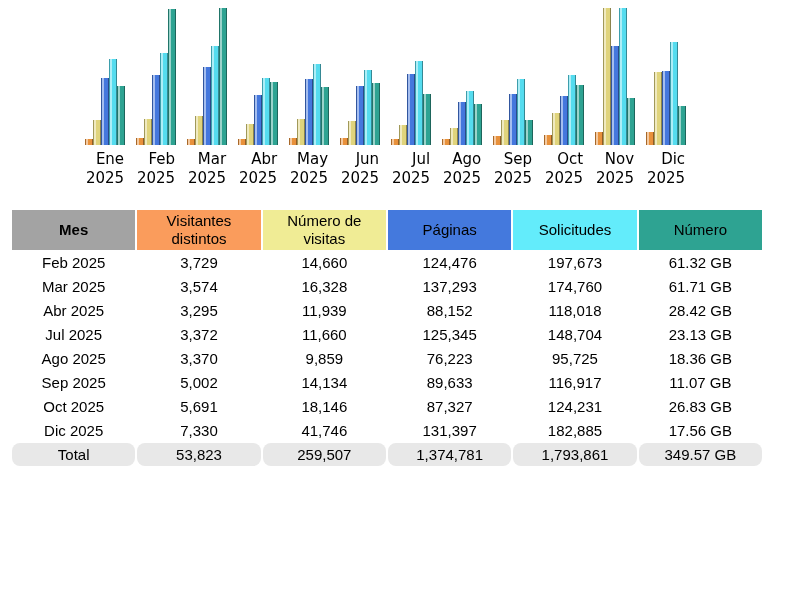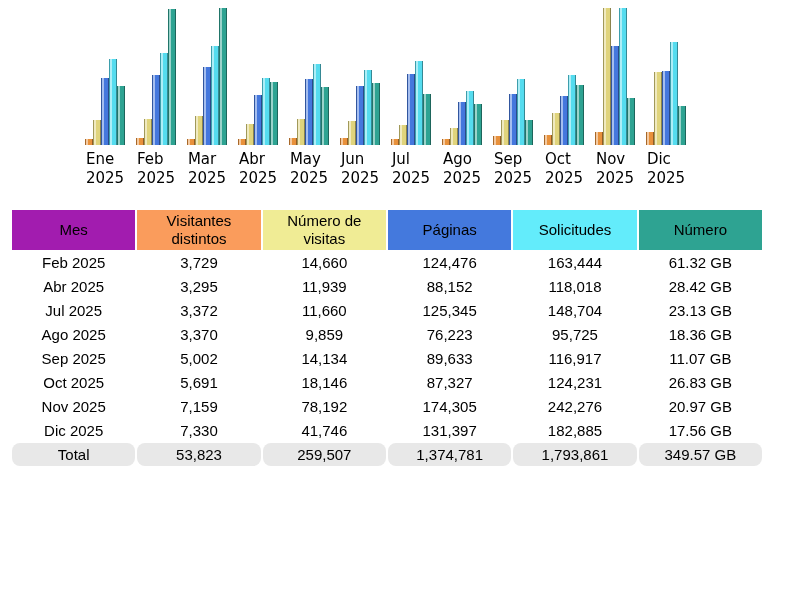--- a/index.html
+++ b/index.html
@@ -36,21 +36,21 @@
   }
   .bar {
     width: 8px;
     flex: 0 0 auto;
   }
   .month-label {
     margin-top: 5px;
     font-family: "DejaVu Sans", sans-serif;
     font-size: 15px;
     line-height: 19px;
-    text-align: left;
+    text-align: right;
     color: #000;
     white-space: nowrap;
   }
 
   
   .stats-table-wrap {
     margin: 21px 0 0 10px;
   }
   table.stats {
     border-collapse: separate;
@@ -239,36 +239,44 @@
         <div>Dic</div>
         <div>2025</div>
       </div>
     </div>
   </div>
 
 <div class="stats-table-wrap">
   <table class="stats">
     <thead>
       <tr id="table-header-row">
-          <th style="background: #a21caf;">Mes</th>
+          <th style="background: #a3a3a3; font-weight: bold;">Mes</th>
           <th style="background: rgb(250, 156, 92);">Visitantes distintos</th>
           <th style="background: rgb(240, 236, 149);">Número de visitas</th>
           <th style="background: rgb(68, 121, 221); margin-left: 24px;">Páginas</th>
           <th style="background: rgb(99, 236, 251);">Solicitudes</th>
           <th style="background: rgb(46, 163, 146);">Número</th>
         </tr>
     </thead>
     <tbody id="table-body">
         <tr>
           <td>Feb 2025</td>
           <td>3,729</td>
           <td>14,660</td>
           <td>124,476</td>
-          <td>163,444</td>
+          <td>197,673</td>
           <td>61.32 GB</td>
+        </tr>
+        <tr>
+          <td>Mar 2025</td>
+          <td>3,574</td>
+          <td>16,328</td>
+          <td>137,293</td>
+          <td>174,760</td>
+          <td>61.71 GB</td>
         </tr>
         <tr>
           <td>Abr 2025</td>
           <td>3,295</td>
           <td>11,939</td>
           <td>88,152</td>
           <td>118,018</td>
           <td>28.42 GB</td>
         </tr>
         <tr>
@@ -295,28 +303,20 @@
           <td>116,917</td>
           <td>11.07 GB</td>
         </tr>
         <tr>
           <td>Oct 2025</td>
           <td>5,691</td>
           <td>18,146</td>
           <td>87,327</td>
           <td>124,231</td>
           <td>26.83 GB</td>
-        </tr>
-        <tr>
-          <td>Nov 2025</td>
-          <td>7,159</td>
-          <td>78,192</td>
-          <td>174,305</td>
-          <td>242,276</td>
-          <td>20.97 GB</td>
         </tr>
         <tr>
           <td>Dic 2025</td>
           <td>7,330</td>
           <td>41,746</td>
           <td>131,397</td>
           <td>182,885</td>
           <td>17.56 GB</td>
         </tr>
         <tr class="total-row">

